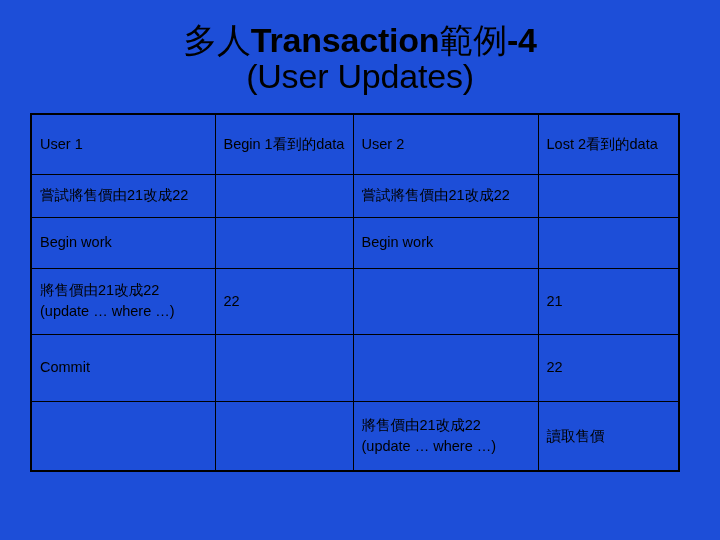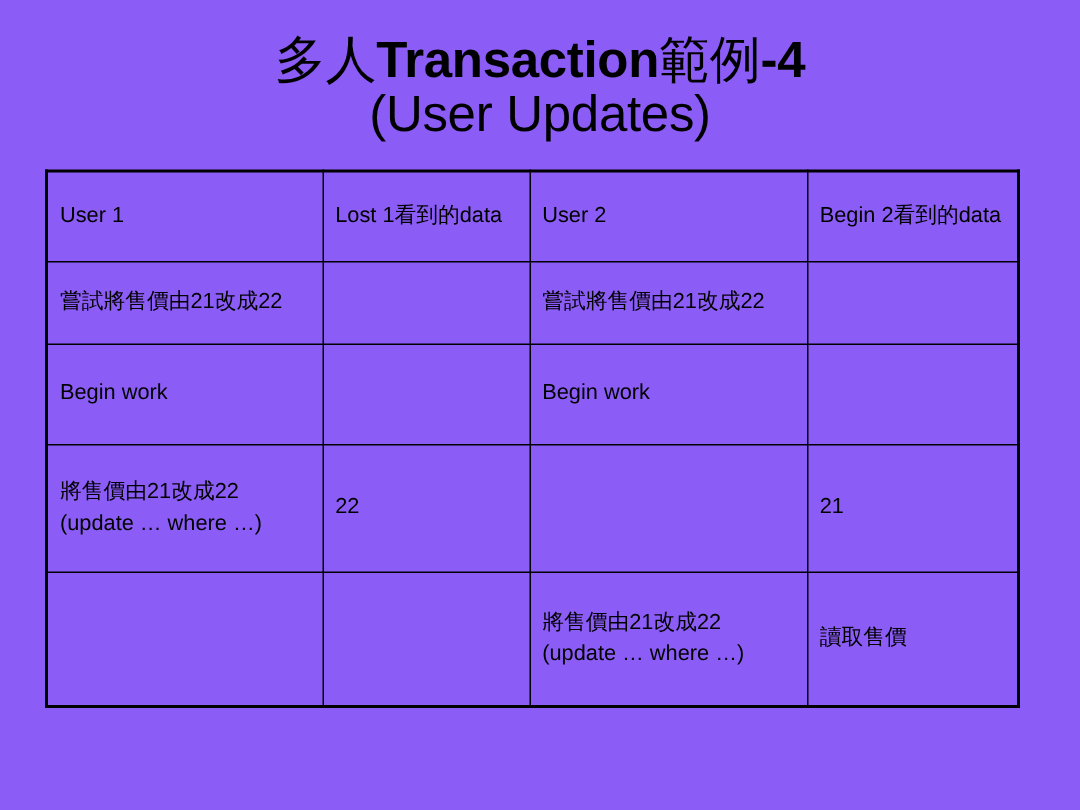--- a/index.html
+++ b/index.html
@@ -12,21 +12,21 @@
     height: 540px;
     overflow: hidden;
     font-family: "Liberation Sans", "DejaVu Sans", sans-serif;
     color: #000000;
   }
 
   #slide {
     position: relative;
     width: 720px;
     height: 540px;
-    background: #8b5cf6;
+    background: #1d4ed8;
   }
 
   
   .title-block {
     position: absolute;
     left: 0;
     top: 22px;
     width: 720px;
     text-align: center;
     line-height: 1.06;
@@ -106,23 +106,23 @@
     <table class="tx-table">
       <colgroup>
         <col class="col-a">
         <col class="col-b">
         <col class="col-c">
         <col class="col-d">
       </colgroup>
       <thead>
         <tr class="r-head">
           <th>User 1</th>
-          <th>Lost 1看到的data</th>
+          <th>Begin 1看到的data</th>
           <th>User 2</th>
-          <th>Begin 2看到的data</th>
+          <th>Lost 2看到的data</th>
         </tr>
       </thead>
       <tbody>
         <tr class="r-1">
           <td class="cell-multi">嘗試將售價由21改成22</td>
           <td class="cell-multi"></td>
           <td class="cell-multi">嘗試將售價由21改成22</td>
           <td class="cell-multi"></td>
         </tr>
         <tr class="r-2">
@@ -131,20 +131,26 @@
           <td class="cell-multi">Begin work</td>
           <td class="cell-multi"></td>
         </tr>
         <tr class="r-4">
           <td class="cell-multi">將售價由21改成22
 (update … where …)</td>
           <td class="cell-multi">22</td>
           <td class="cell-multi"></td>
           <td class="cell-multi">21</td>
         </tr>
+        <tr class="r-5">
+          <td class="cell-multi">Commit</td>
+          <td class="cell-multi"></td>
+          <td class="cell-multi"></td>
+          <td class="cell-multi">22</td>
+        </tr>
         <tr class="r-6">
           <td class="cell-multi"></td>
           <td class="cell-multi"></td>
           <td class="cell-multi">將售價由21改成22
 (update … where …)</td>
           <td class="cell-multi">讀取售價</td>
         </tr>
       </tbody>
     </table>
   </div>

